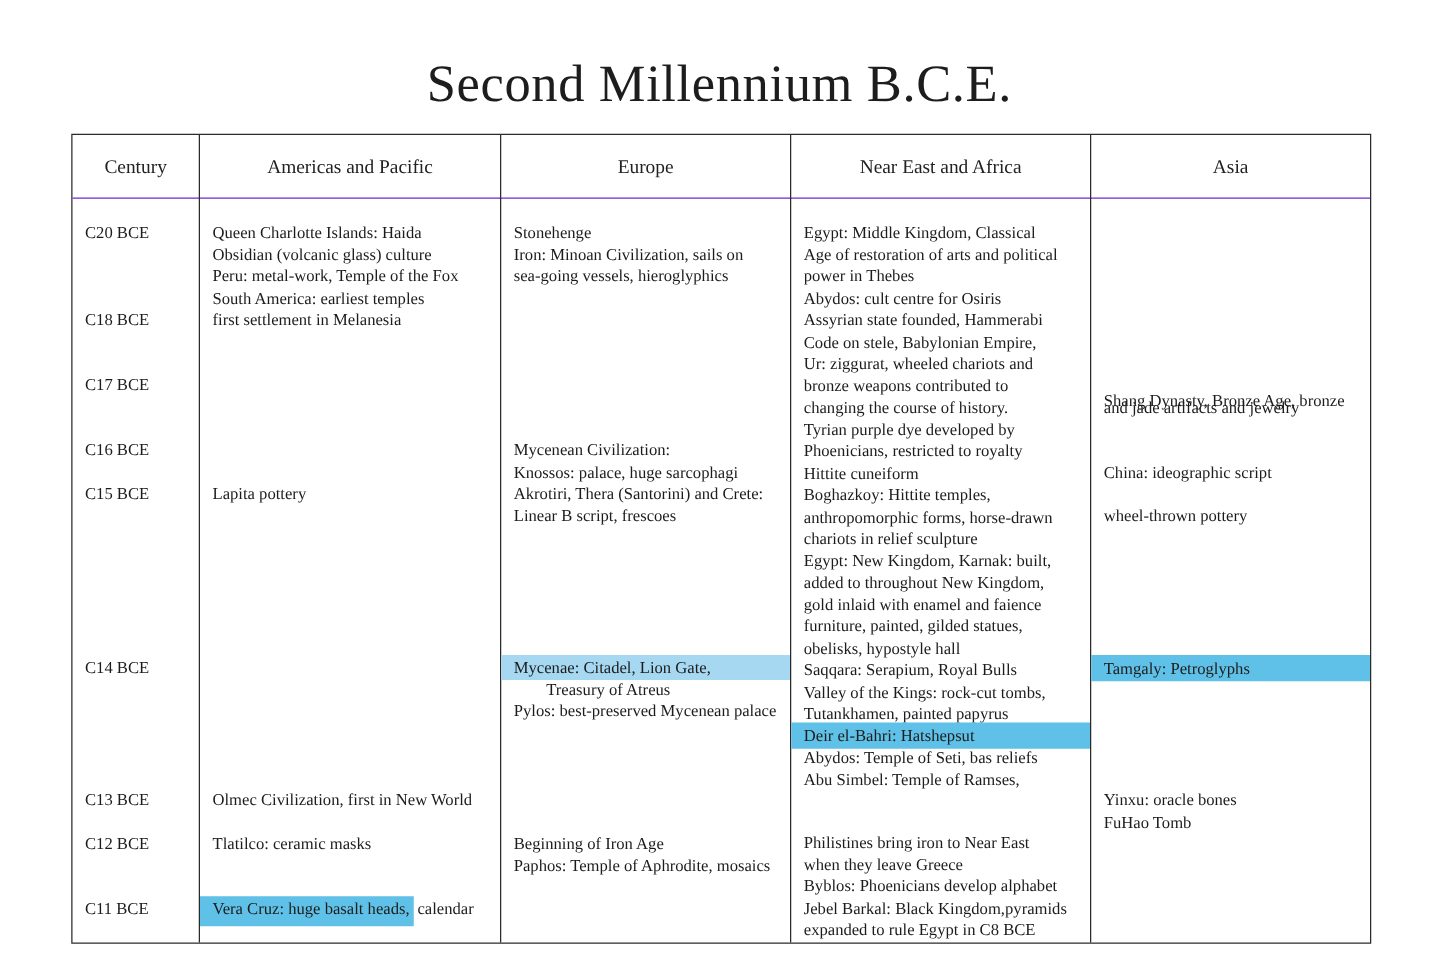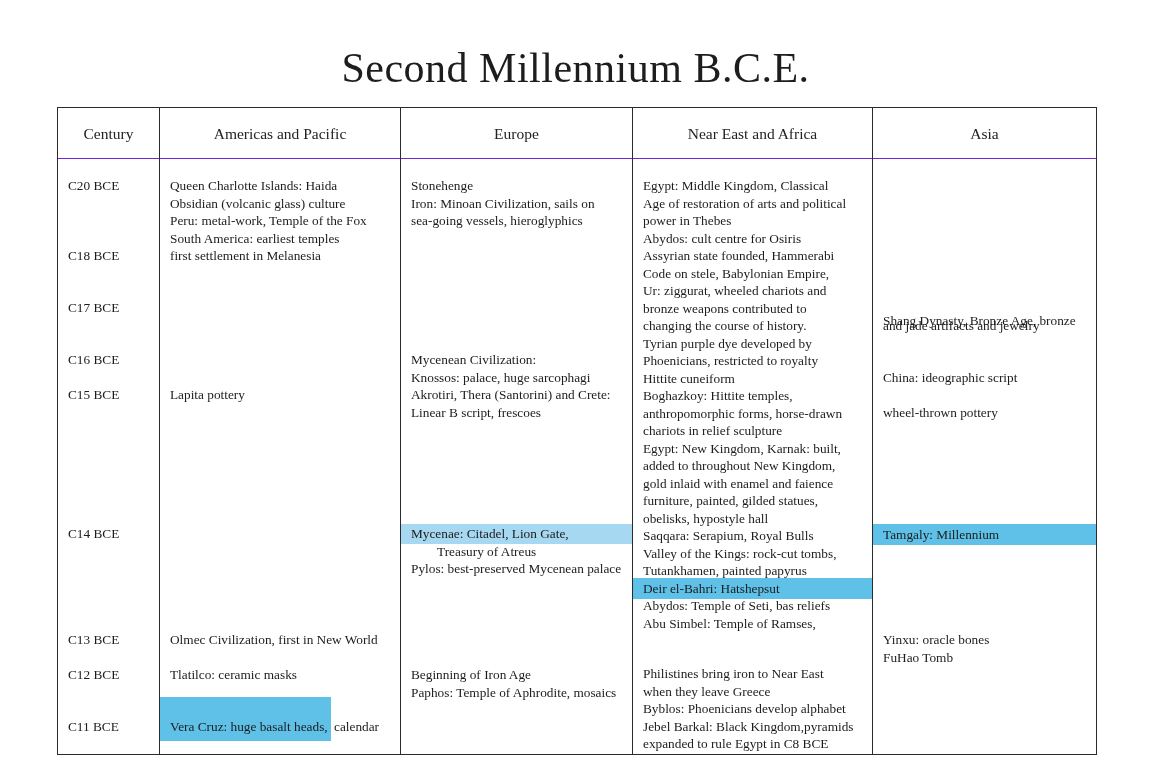--- a/index.html
+++ b/index.html
@@ -29,21 +29,21 @@
     position:absolute; top:0; bottom:0; width:1px; background:#2b2b2b;
   }
   .col { position:absolute; top:0; bottom:0; }
   .line {
     position:absolute; left:0; right:0; height:18px; line-height:18px;
     font-size:13.3px; white-space:nowrap; color:#1c1c1c;
   }
   .txt { padding-left:10px; }
   .hlf-strong { background:#5fc1e8; height:21px; line-height:21px; }
   .hlf-light  { background:#a6d8f1; height:20px; line-height:20px; }
-  .seg-strong { background:#5fc1e8; padding:22px 3px 7px 10px; }
+  .seg-strong { background:#5fc1e8; padding:2px 3px 7px 10px; }
   .seg-strong.txt { padding-left:10px; }
 </style>
 </head>
 <body>
 
 <div class="page">
 
   <div class="title">Second Millennium B.C.E.</div>
 
   <div class="table-frame">
@@ -128,19 +128,19 @@
         <div class="line" style="top: 574.5px;"><span class="txt">when they leave Greece</span></div>
         <div class="line" style="top: 592px;"><span class="txt">Byblos: Phoenicians develop alphabet</span></div>
         <div class="line" style="top: 609.5px;"><span class="txt">Jebel Barkal: Black Kingdom,pyramids</span></div>
         <div class="line" style="top: 627px;"><span class="txt">expanded to rule Egypt in C8 BCE</span></div>
       </div>
     <div class="col" style="left:815px;width:223px">
         <div class="line" style="top: 204px;"><span class="txt">Shang Dynasty, Bronze Age, bronze</span></div>
         <div class="line" style="top: 208.5px;"><span class="txt">and jade artifacts and jewelry</span></div>
         <div class="line" style="top: 261px;"><span class="txt">China: ideographic script</span></div>
         <div class="line" style="top: 296px;"><span class="txt">wheel-thrown pottery</span></div>
-        <div class="line hlf-strong" style="top: 415.5px;"><span class="txt">Tamgaly: Millennium</span></div>
+        <div class="line hlf-strong" style="top: 415.5px;"><span class="txt">Tamgaly: Petroglyphs</span></div>
         <div class="line" style="top: 523px;"><span class="txt">Yinxu: oracle bones</span></div>
         <div class="line" style="top: 540.5px;"><span class="txt">FuHao Tomb</span></div>
       </div>
 
   </div>
 </div>
 
 </body></html>

